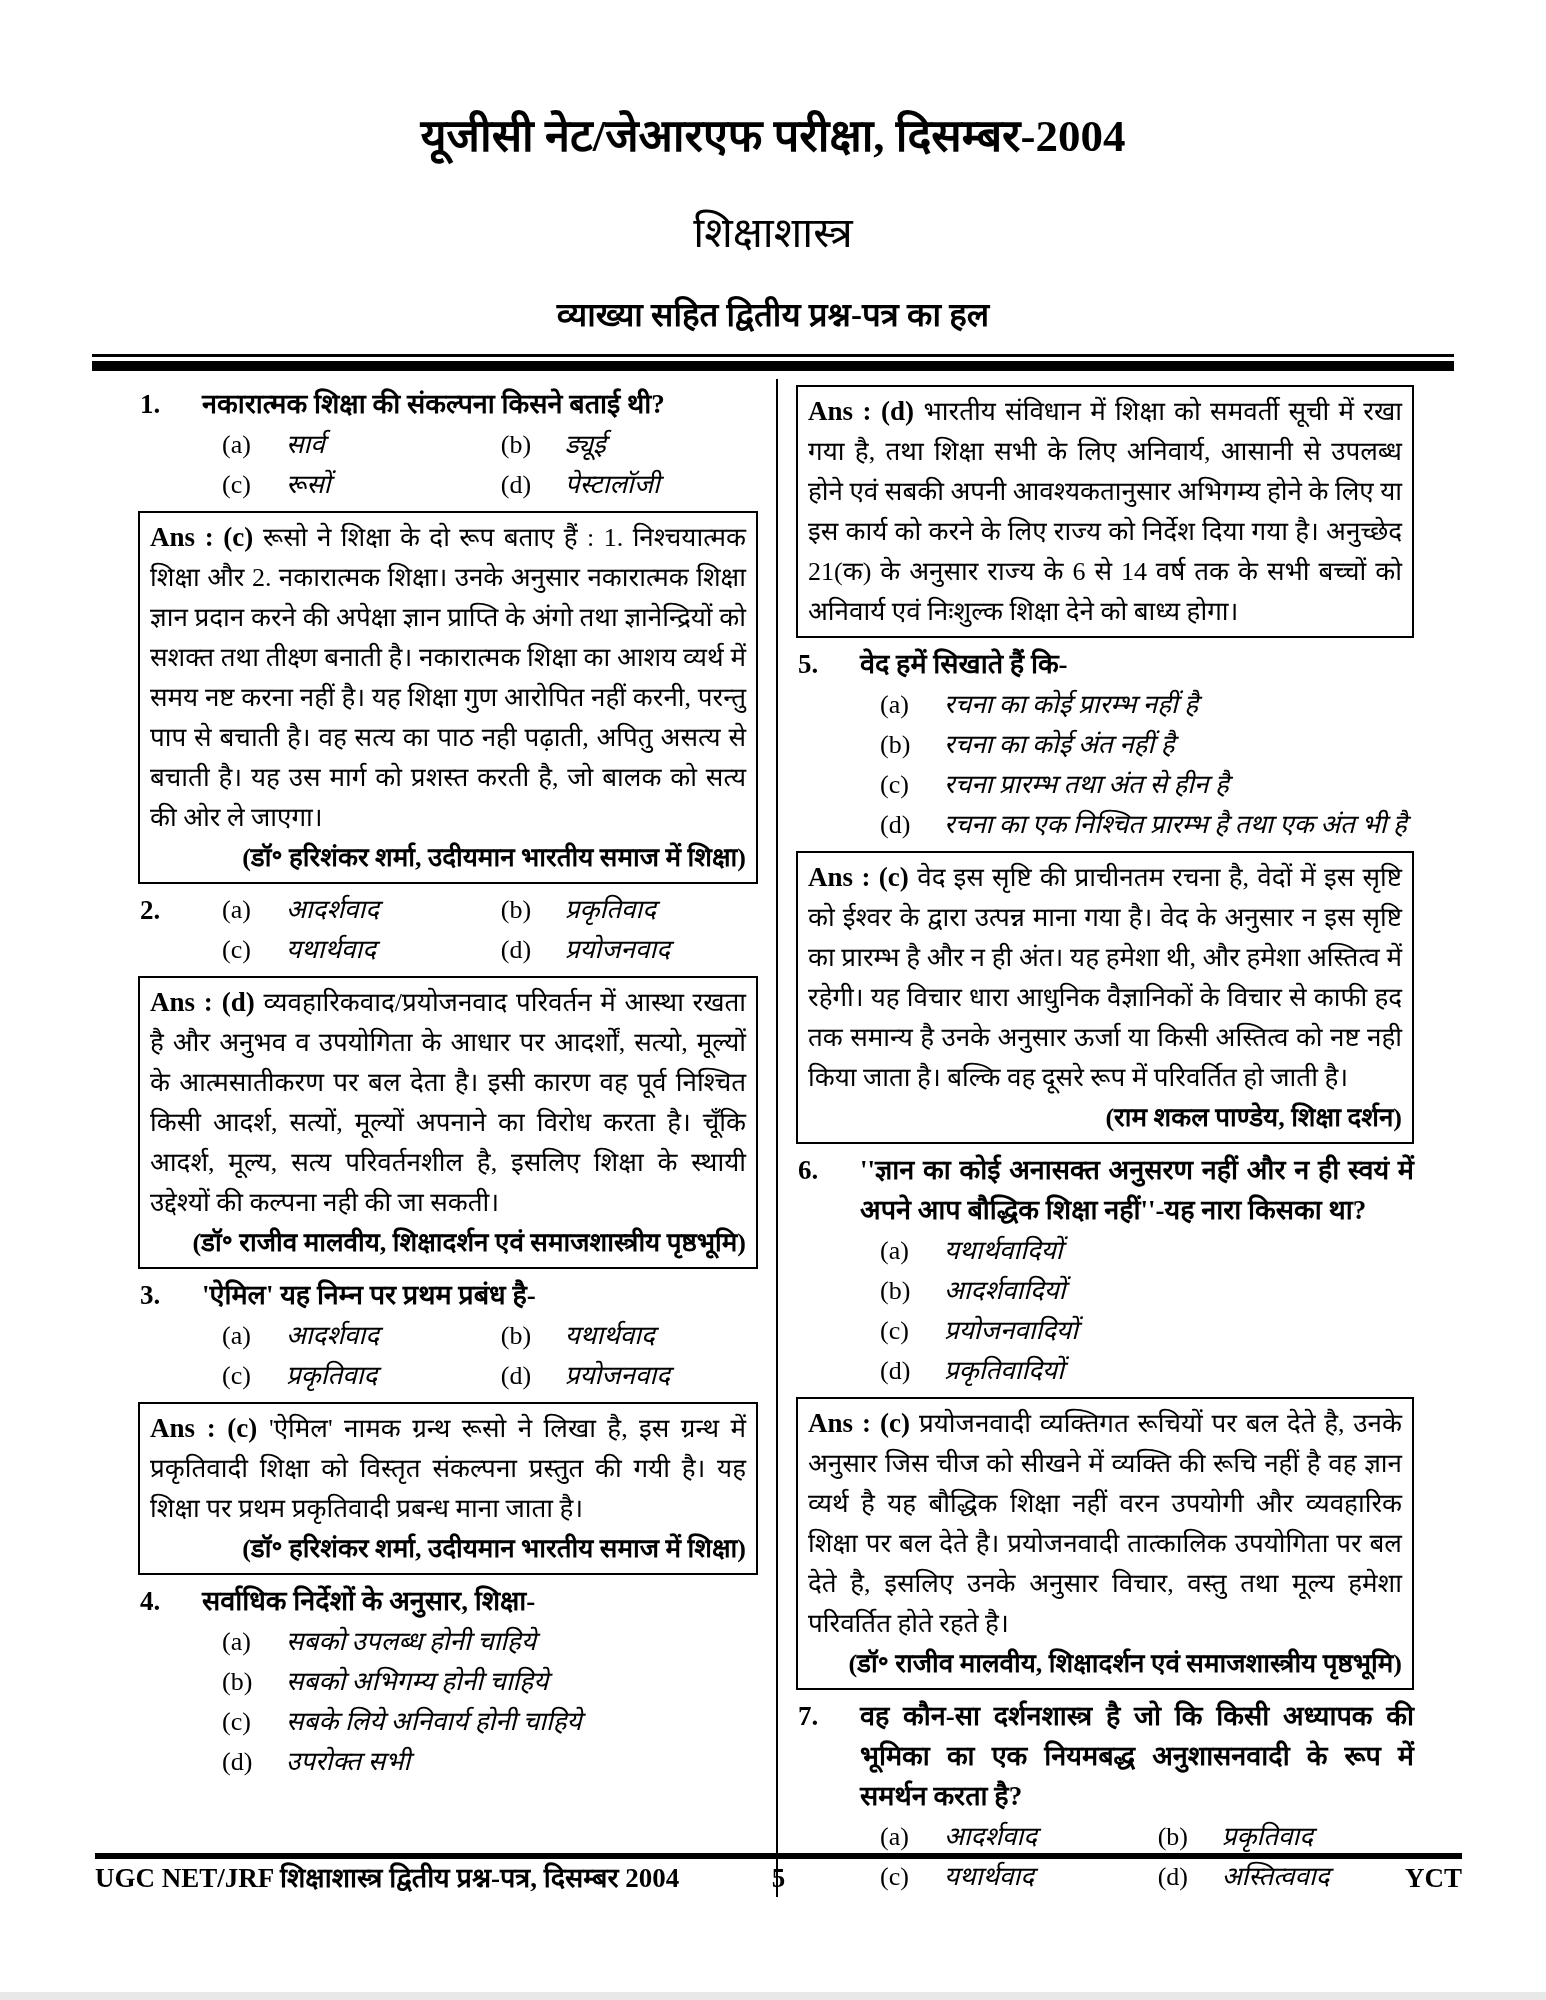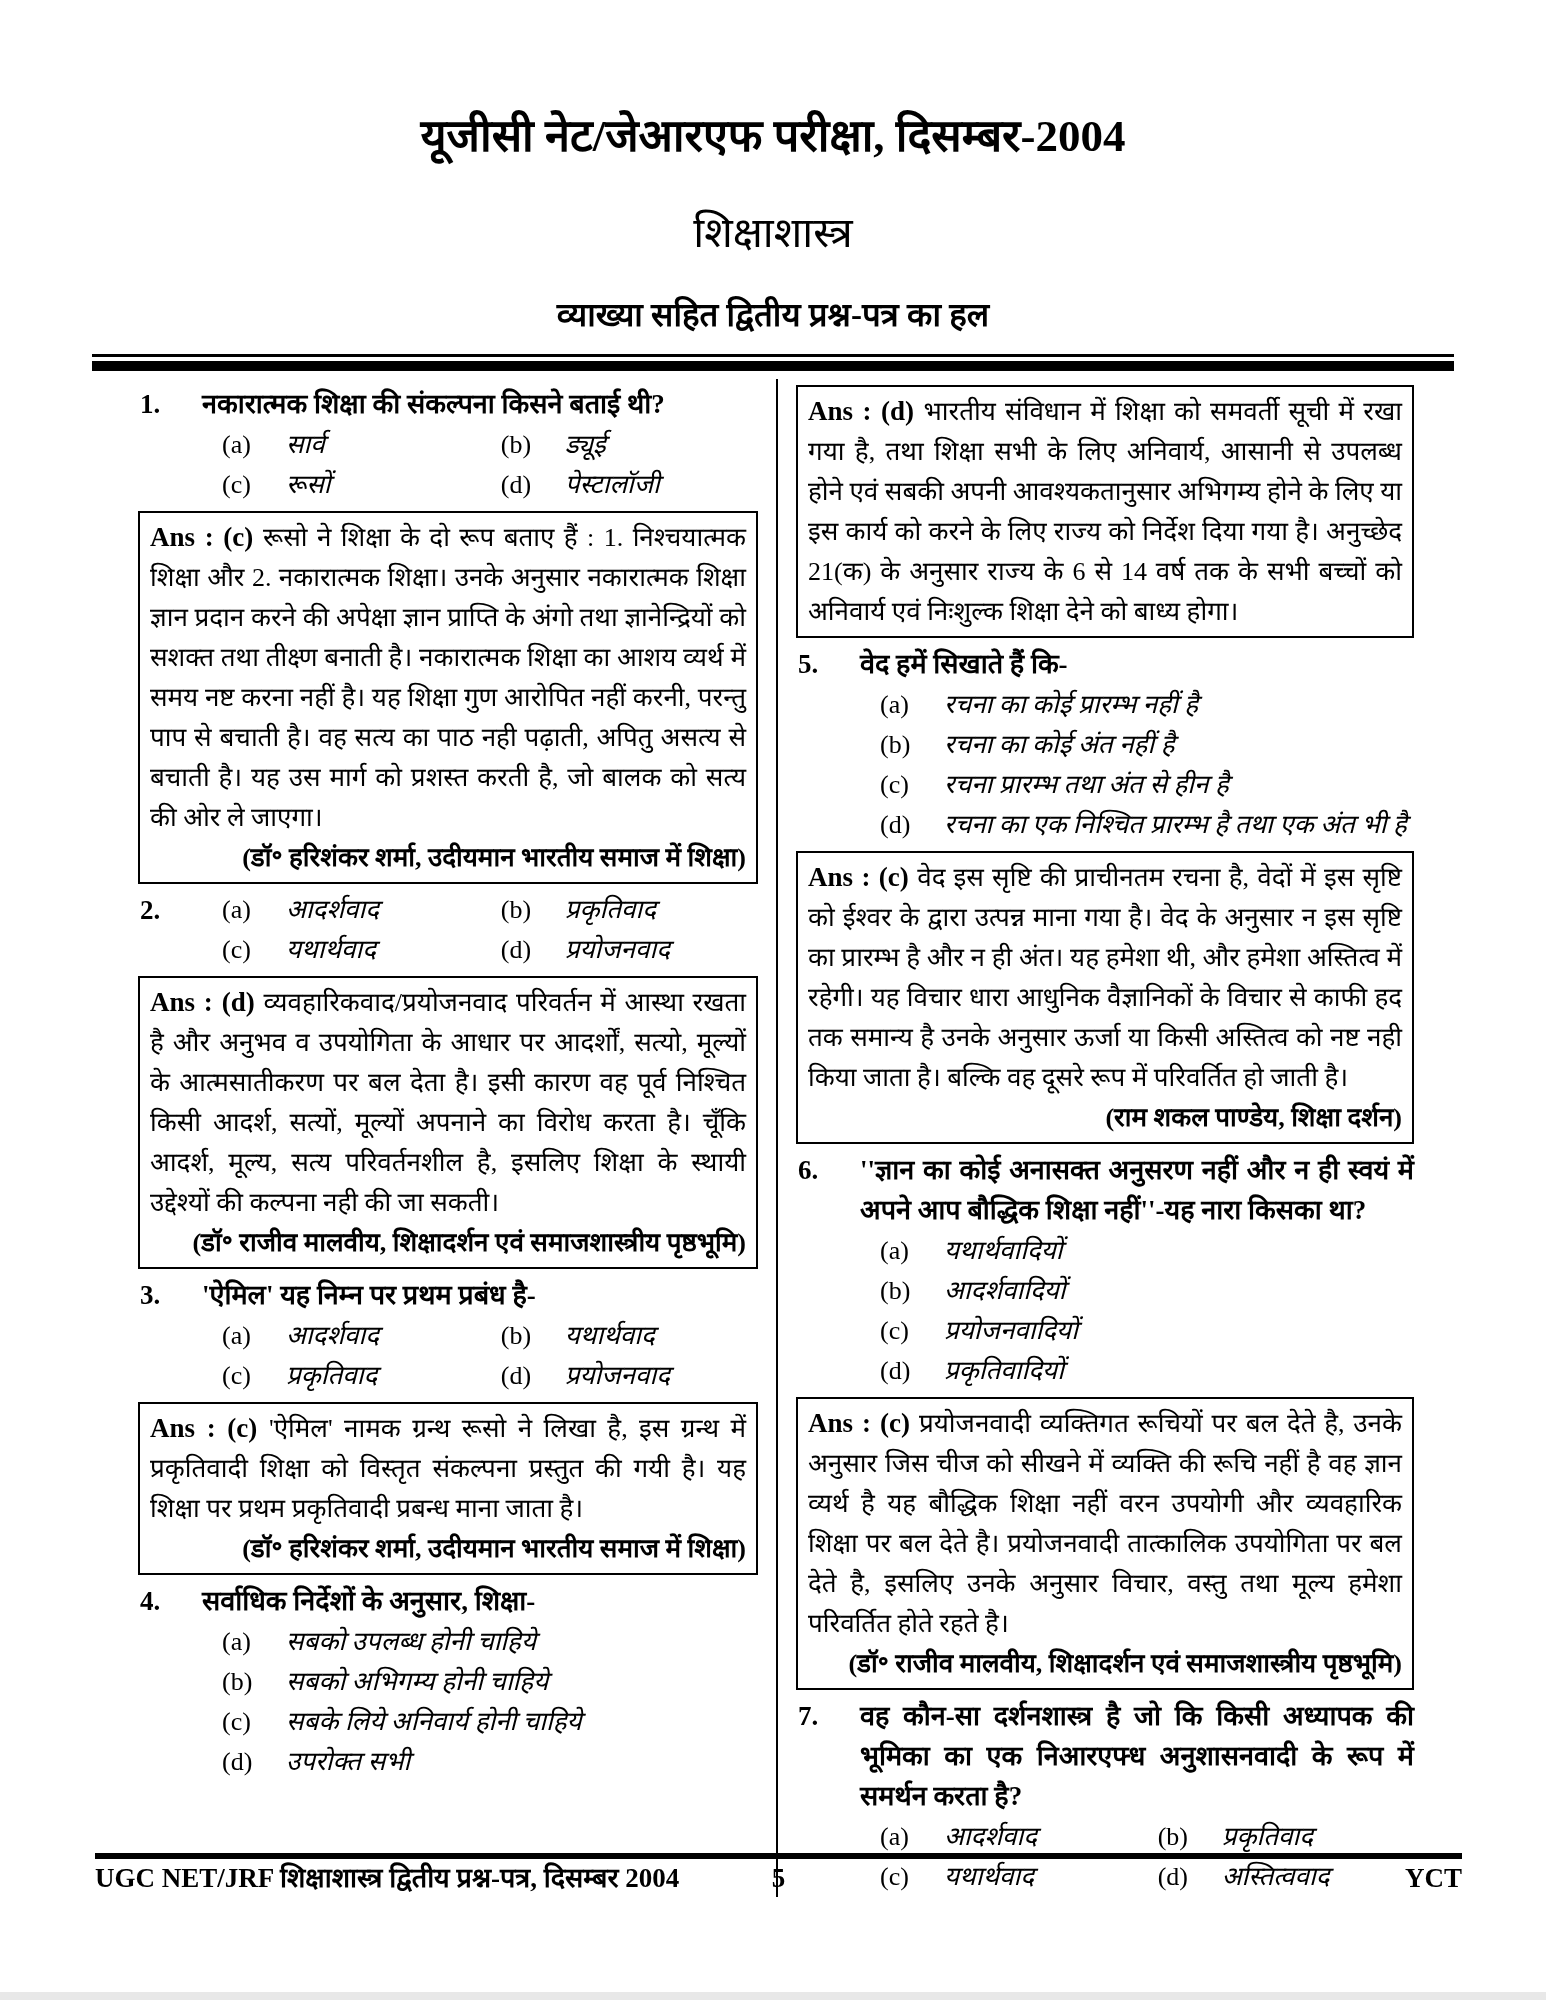--- a/index.html
+++ b/index.html
@@ -214,21 +214,21 @@
                 <span class="otext">प्रकृतिवादियों</span>
               </div>
             </div>
           </div>
           <div class="ansbox">
             <div class="ansbody"><span class="anslabel">Ans : (c) </span><span>प्रयोजनवादी व्यक्तिगत रूचियों पर बल देते है, उनके अनुसार जिस चीज को सीखने में व्यक्ति की रूचि नहीं है वह ज्ञान व्यर्थ है यह बौद्धिक शिक्षा नहीं वरन उपयोगी और व्यवहारिक शिक्षा पर बल देते है। प्रयोजनवादी तात्कालिक उपयोगिता पर बल देते है, इसलिए उनके अनुसार विचार, वस्तु तथा मूल्य हमेशा परिवर्तित होते रहते है।</span></div>
             <div class="anssource">(डॉ॰ राजीव मालवीय, शिक्षादर्शन एवं समाजशास्त्रीय पृष्ठभूमि)</div>
           </div>
           <div class="question">
             <span class="qnum">7.</span>
-            <div class="qtext">वह कौन-सा दर्शनशास्त्र है जो कि किसी अध्यापक की भूमिका का एक निआरएफ्ध अनुशासनवादी के रूप में समर्थन करता है?</div>
+            <div class="qtext">वह कौन-सा दर्शनशास्त्र है जो कि किसी अध्यापक की भूमिका का एक नियमबद्ध अनुशासनवादी के रूप में समर्थन करता है?</div>
             <div class="options two-col">
               <div class="option">
                 <span class="olabel">(a)</span>
                 <span class="otext">आदर्शवाद</span>
               </div>
               <div class="option">
                 <span class="olabel">(b)</span>
                 <span class="otext">प्रकृतिवाद</span>
               </div>
               <div class="option">

